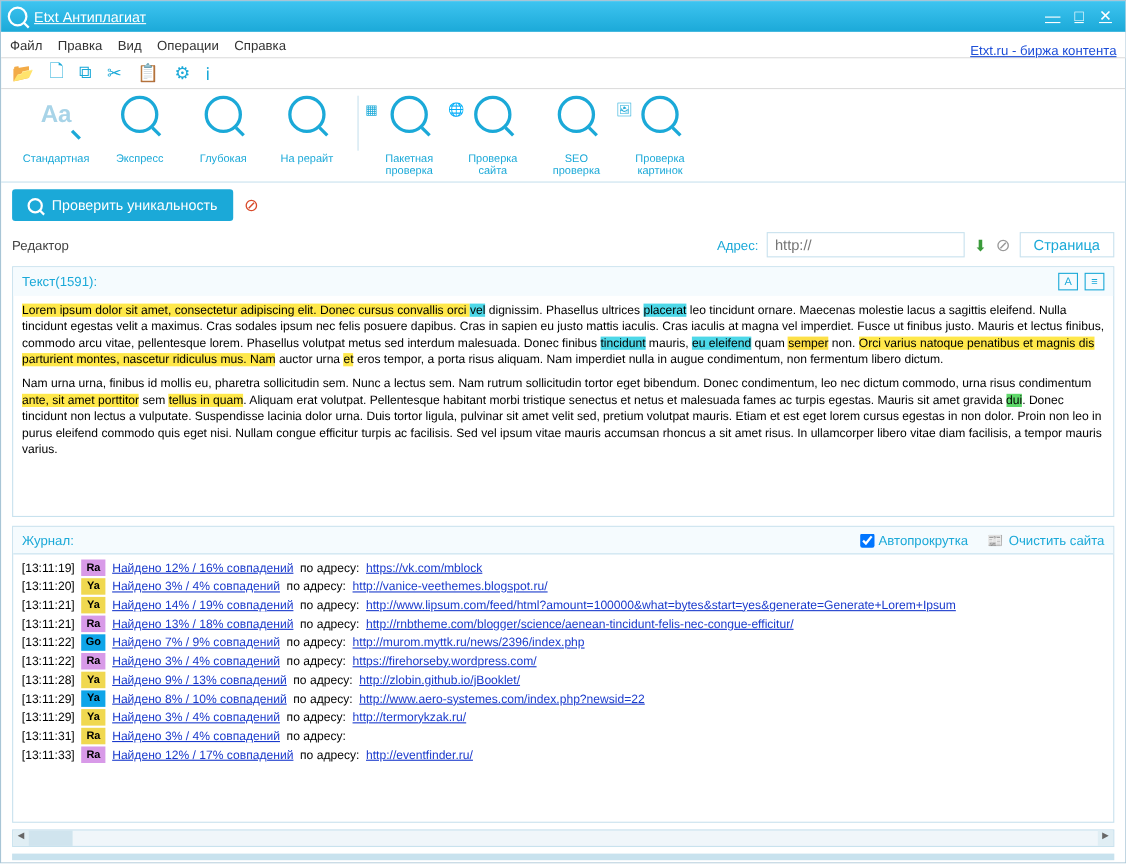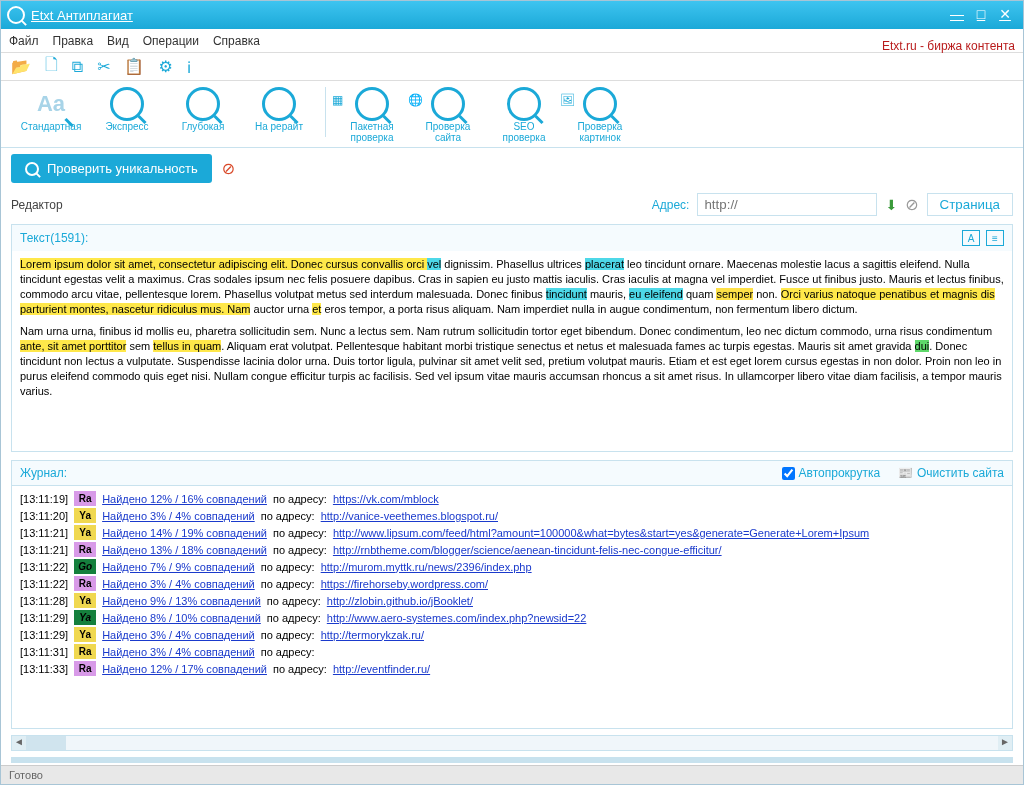--- a/index.html
+++ b/index.html
@@ -5,28 +5,28 @@
 * { box-sizing: border-box; margin: 0; padding: 0; }
 body { font-family: Arial, sans-serif; font-size: 12px; background: #fff; overflow: hidden; }
 .window { width: 1024px; height: 785px; border: 1px solid #a8c5d6; display: flex; flex-direction: column; background: #fff; }
 .titlebar { background: linear-gradient(to bottom, #3ec4f0, #1ba9d8); height: 28px; display: flex; align-items: center; padding: 0 6px; color: #fff; text-decoration: underline; }
 .titlebar .logo { width: 18px; height: 18px; border: 2px solid #fff; border-radius: 50%; margin-right: 6px; position: relative; }
 .titlebar .logo::after { content:""; position:absolute; width:6px; height:2px; background:#fff; bottom:-2px; right:-4px; transform: rotate(45deg);}
 .titlebar .title { font-size: 13px; flex: 1; }
 .titlebar .winbtn { width: 24px; height: 18px; color:#fff; text-align:center; cursor:pointer; font-size:14px; }
 .menubar { background:#fff; height: 24px; display:flex; align-items:center; padding:0 8px; border-bottom:1px solid #ddd; }
 .menubar .mi { margin-right: 14px; color:#333; cursor:pointer; }
-.menubar .right { margin-left:auto; color:#b91c1c; cursor:pointer;margin-top:11px; }
+.menubar .right { margin-left:auto; color:#1d4ed8; text-decoration:underline; cursor:pointer;margin-top:11px; }
 .toolbar1 { height: 28px; display:flex; align-items:center; padding:0 10px; gap:14px; border-bottom:1px solid #ddd; }
 .toolbar1 .tic { color:#1ba9d8; font-size:16px; cursor:pointer; }
 .ribbon { display:flex; align-items:flex-start; padding: 6px 8px 4px; border-bottom:1px solid #c8e2ee; }
 .rgroup { display:flex; gap:12px; padding: 0 10px; }
 .rsep { width:1px; background:#c8e2ee; height:50px; margin: 0 4px; }
 .ritem { display:flex; flex-direction:column; align-items:center; width:64px; cursor:pointer; }
-.ricon { width:34px; height:34px; border:3px solid #1ba9d8; border-radius:50%; position:relative; margin-bottom:0;}
+.ricon { width:34px; height:34px; border:3px solid #1ba9d8; border-radius:50%; position:relative; margin-bottom:18px;}
 .ricon::after{content:"";position:absolute;width:10px;height:3px;background:#1ba9d8;bottom:-3px;right:-6px;transform:rotate(45deg);}
 .ricon.aa { border:none; font-size:22px; color:#a8d4e8; font-weight:bold; display:flex; align-items:center; justify-content:center;}
 .rlabel { font-size:10px; color:#1ba9d8; text-align:center; line-height:1.1; }
 .actionbar { display:flex; align-items:center; padding:6px 10px; gap:10px; }
 .checkbtn { background:#1ba9d8; color:#fff; border:none; padding:7px 14px; border-radius:3px; font-size:13px; display:flex; align-items:center; gap:8px; cursor:pointer; }
 .checkbtn .mag { width:14px; height:14px; border:2px solid #fff; border-radius:50%; position:relative;}
 .checkbtn .mag::after{content:"";position:absolute;width:6px;height:2px;background:#fff;bottom:-2px;right:-4px;transform:rotate(45deg);}
 .stopic { color:#d94a2a; font-size:16px; }
 .addrrow { display:flex; align-items:center; padding:4px 10px; gap:8px; }
 .addrrow .lbl { color:#444; }
@@ -49,21 +49,21 @@
 .jhead { background:#f5fbfe; padding:5px 8px; display:flex; align-items:center; color:#1ba9d8; border-bottom:1px solid #c8e2ee;}
 .jhead .jh-right { margin-left:auto; display:flex; align-items:center; gap:18px; }
 .jhead label { color:#1ba9d8; display:flex; align-items:center; gap:4px;}
 .jhead .clearbtn { color:#1ba9d8; cursor:pointer; display:flex; align-items:center; gap:4px;}
 .jbody { padding:4px 8px; overflow:auto; height:210px; font-size:11px; }
 .jrow { display:flex; align-items:center; gap:6px; padding:1px 0; }
 .jtime { color:#000; }
 .jbadge { width:22px; height:15px; font-size:10px; color:#000; text-align:center; line-height:15px; font-weight:bold; }
 .b-Ra { background:#d89ae8; }
 .b-Ya { background:#f0d850; }
-.b-Go { background:#15803d;font-style:italic; }
+.b-Go { background:#0ea5e9; }
 .jlink { color:#1a3acc; text-decoration:underline; cursor:pointer; }
 .jaddr { color:#000; }
 .jurl { color:#1a3acc; text-decoration:underline; cursor:pointer; }
 .jfinal { color:#1a3acc; font-weight:bold; font-size:13px;margin-top:48px; }
 .hscroll { height:16px; border:1px solid #c8e2ee; margin:2px 10px; background:#f0f6fa; position:relative;}
 .hscroll .thumb{position:absolute;left:0;top:0;width:40px;height:14px;background:#d0e4ee;}
 .hscroll .arr{position:absolute;top:0;width:14px;height:14px;background:#e0eef4;text-align:center;font-size:10px;color:#666;}
 .status { background:#e8e8e8; padding:3px 8px; color:#666; font-size:11px; border-top:1px solid #ccc; }
 .rcompound { position:relative; }
 .rcompound .mini { position:absolute; left:-8px; top:6px; font-size:12px; color:#1ba9d8;}
@@ -277,16 +277,13 @@
   </div>
 
   <div class="hscroll">
     <div class="arr" style="left:0">◄</div>
     <div class="thumb" style="left:14px"></div>
     <div class="arr" style="right:0">►</div>
   </div>
 
   <div style="height:6px;background:#c8e2ee;margin:4px 10px 2px"></div>
 
-  <div class="status">
-    <span>Готово</span>
-  </div>
 </div>
 
 </body></html>

